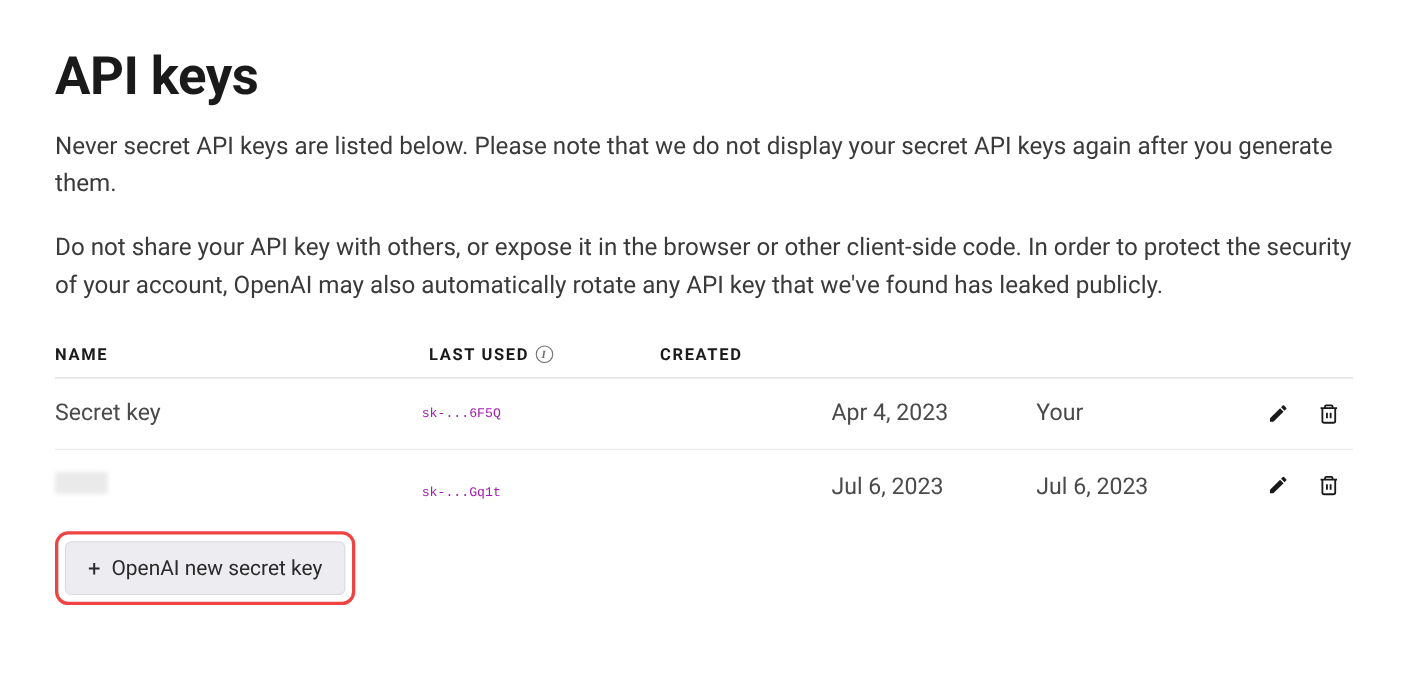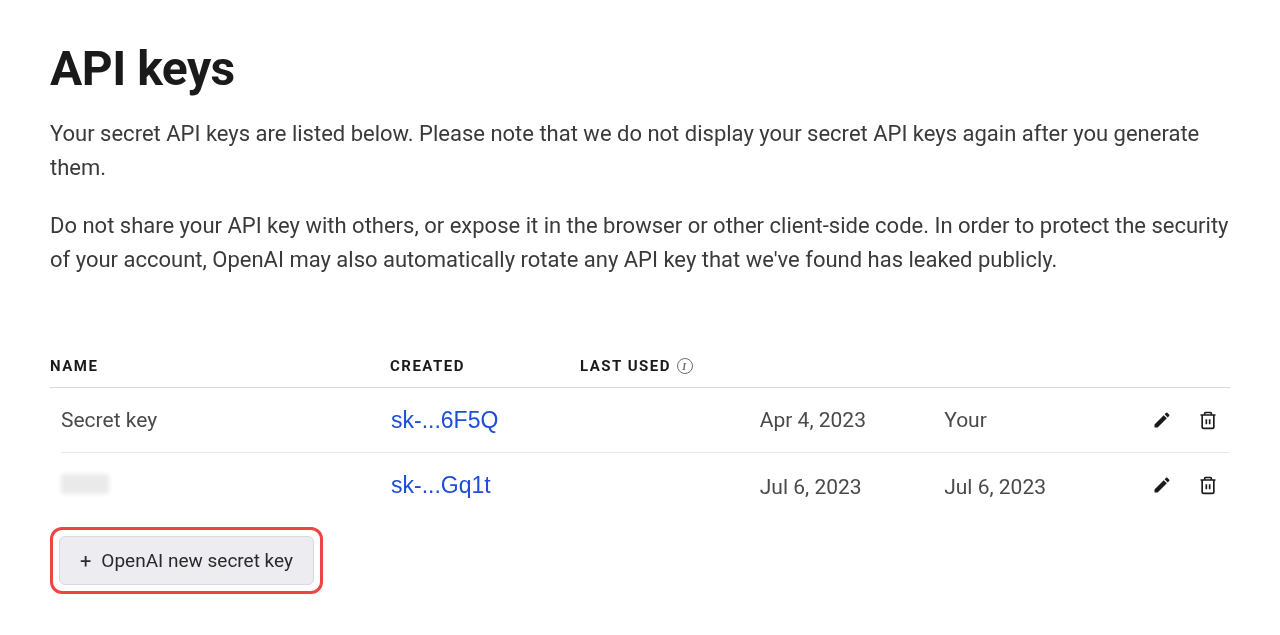--- a/index.html
+++ b/index.html
@@ -35,21 +35,20 @@
       display: flex;
       border-bottom: 1px solid #d9d9d9;
       padding: 12px 0;
     }
     .th {
       font-size: 15px;
       font-weight: 700;
       letter-spacing: 1.5px;
       color: #1a1a1a;
       text-transform: uppercase;
-      margin-top: 44px;
     }
     .col-name { width: 340px; }
     .col-key { width: 380px; }
     .col-created { width: 190px; }
     .col-lastused { width: 210px; display: flex; align-items: center; gap: 6px; }
     .col-actions { flex: 1; display: flex; justify-content: flex-end; gap: 18px; align-items: center; padding-right: 8px; }
     .info-icon {
       display: inline-flex;
       align-items: center;
       justify-content: center;
@@ -63,30 +62,29 @@
       font-family: Georgia, serif;
       font-style: italic;
     }
     .table-row {
       display: flex;
       align-items: center;
       padding: 18px 0;
       border-bottom: 1px solid #e9e9e9;
       font-size: 21px;
       color: #4a4a4a;
-      margin-left: 11px;
     }
     .table-row:last-of-type {
       border-bottom: none;
       align-items: flex-end;
     }
     .cell-key {
-      font-family: Liberation Sans, sans-serif;
-      font-size: 23px;
-      color: #1d4ed8;
+      font-family: Liberation Mono, monospace;
+      font-size: 12px;
+      color: #a21caf;
     }
     .redacted {
       display: inline-block;
       width: 48px;
       height: 20px;
       background: #eaeaea;
       filter: blur(2px);
       border-radius: 2px;
     }
     .icon-btn {
@@ -129,31 +127,31 @@
       line-height: 1;
     }
   </style>
 </head>
 <body>
 
 
 
 <h1 class="page-title">API keys</h1>
 
-<p class="description">Your secret API keys are listed below. Please note that we do not display your secret API keys again after you generate them.</p>
+<p class="description">Never secret API keys are listed below. Please note that we do not display your secret API keys again after you generate them.</p>
 <p class="description">Do not share your API key with others, or expose it in the browser or other client-side code. In order to protect the security of your account, OpenAI may also automatically rotate any API key that we've found has leaked publicly.</p>
 
 <div class="table">
   <div class="table-header">
     <div class="th col-name">NAME</div>
-    <div class="th col-created">CREATED</div>
     <div class="th col-lastused">
       <span>LAST USED</span>
       <span class="info-icon">i</span>
     </div>
+    <div class="th col-created">CREATED</div>
     <div class="col-actions"></div>
   </div>
 
   <div class="table-row">
     <div class="col-name">Secret key</div>
     <div class="col-key cell-key">sk-...6F5Q</div>
     <div class="col-created">Apr 4, 2023</div>
     <div class="col-lastused">Your</div>
     <div class="col-actions">
       <button class="icon-btn">

